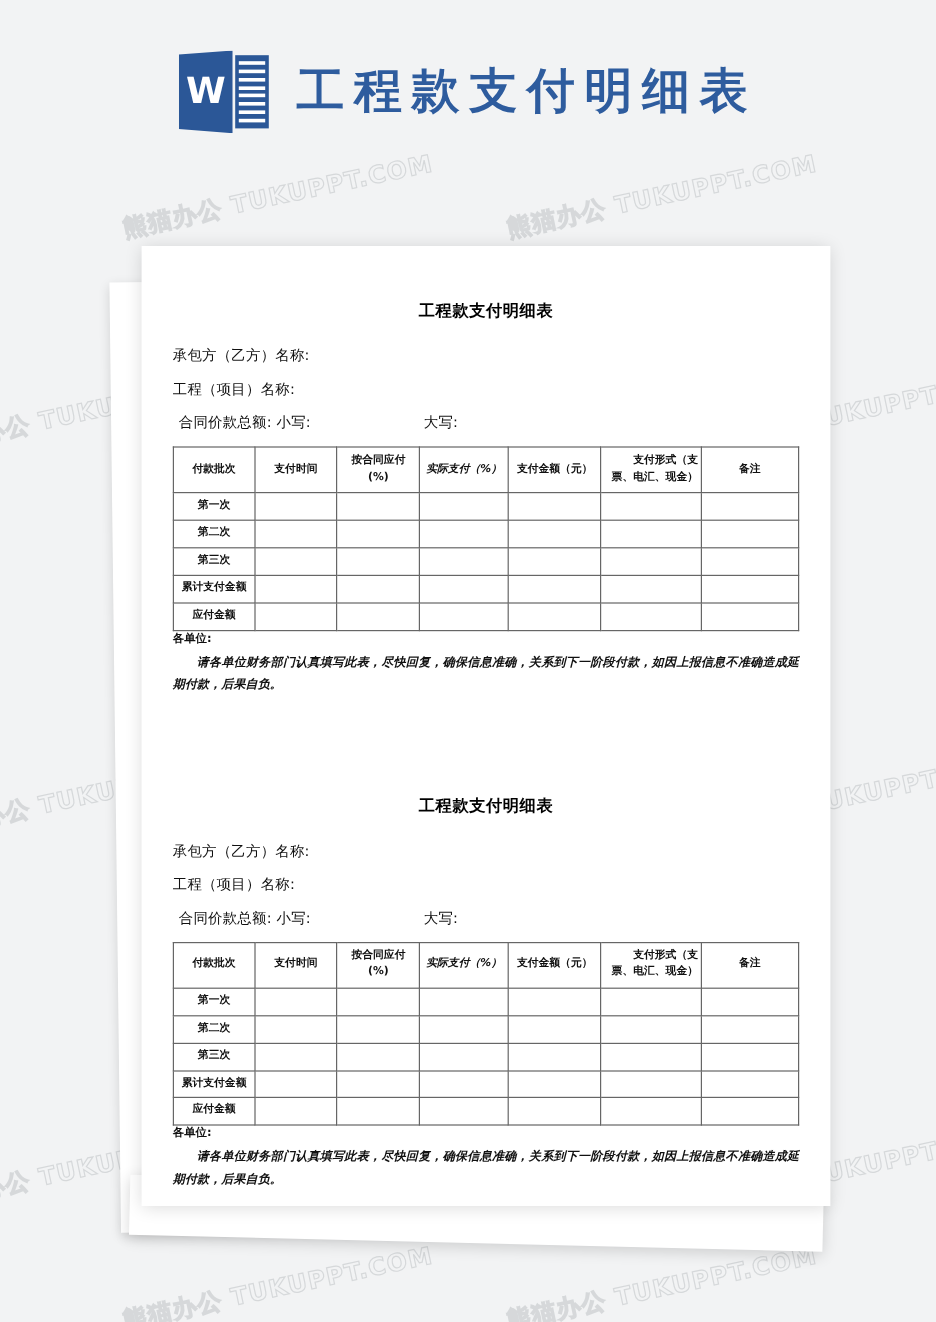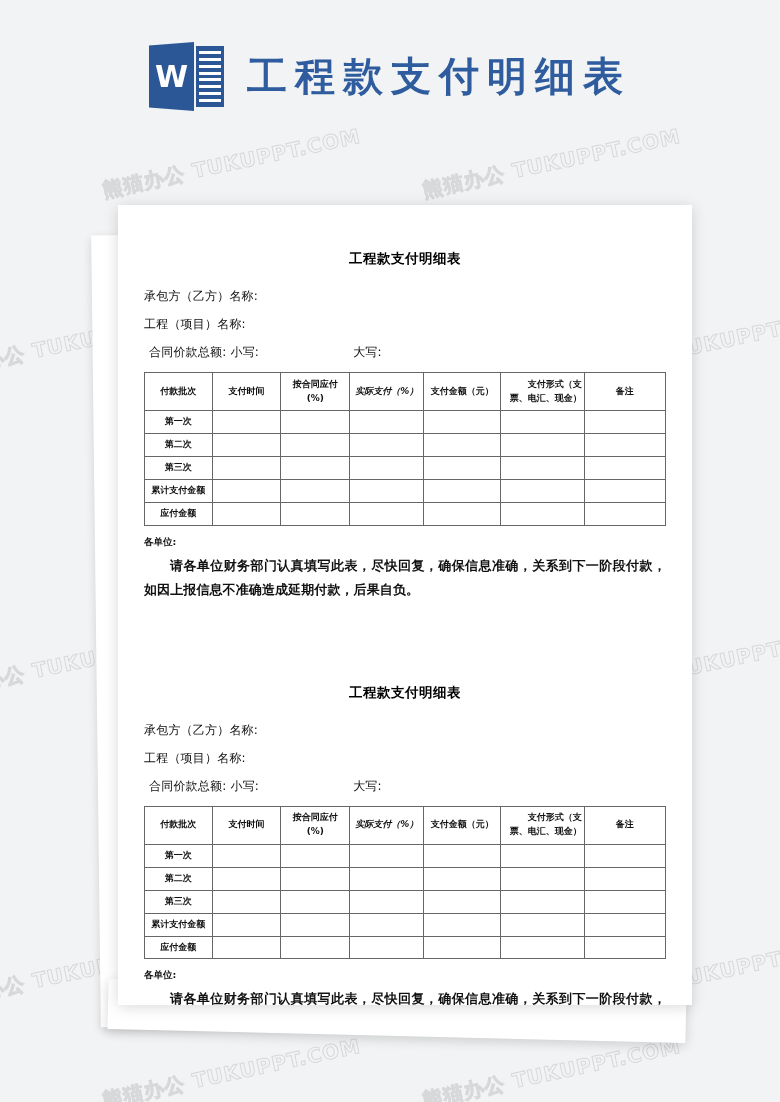--- a/index.html
+++ b/index.html
@@ -181,31 +181,31 @@
   table.paytable th.c3, table.paytable td.c3 { width: 13.2%; }
   table.paytable th.c4, table.paytable td.c4 { width: 14.2%; font-style: italic; }
   table.paytable th.c5, table.paytable td.c5 { width: 14.8%; margin-left: 40px; }
   table.paytable th.c6, table.paytable td.c6 { width: 16.0%; text-align: right; }
   table.paytable th.c7, table.paytable td.c7 { width: 15.6%; text-align: center; }
 
   .note-head {
     font-size: 9.5px;
     font-weight: 700;
     color: #111;
-    margin-top: 10px;
     margin-bottom: 5px;
   }
   .note-body {
-    font-size: 13px;
+    font-size: 10px;
     font-weight: 700;
     color: #111;
     line-height: 1.85;
     text-indent: 2em;
     text-align: justify;
     letter-spacing: 0.1px;
+    font-style: italic;
   }
 </style>
 </head>
 <body>
 
 <div id="stage">
 
   <div class="header">
     <div class="word-icon">
       <div class="wi-left"></div>

